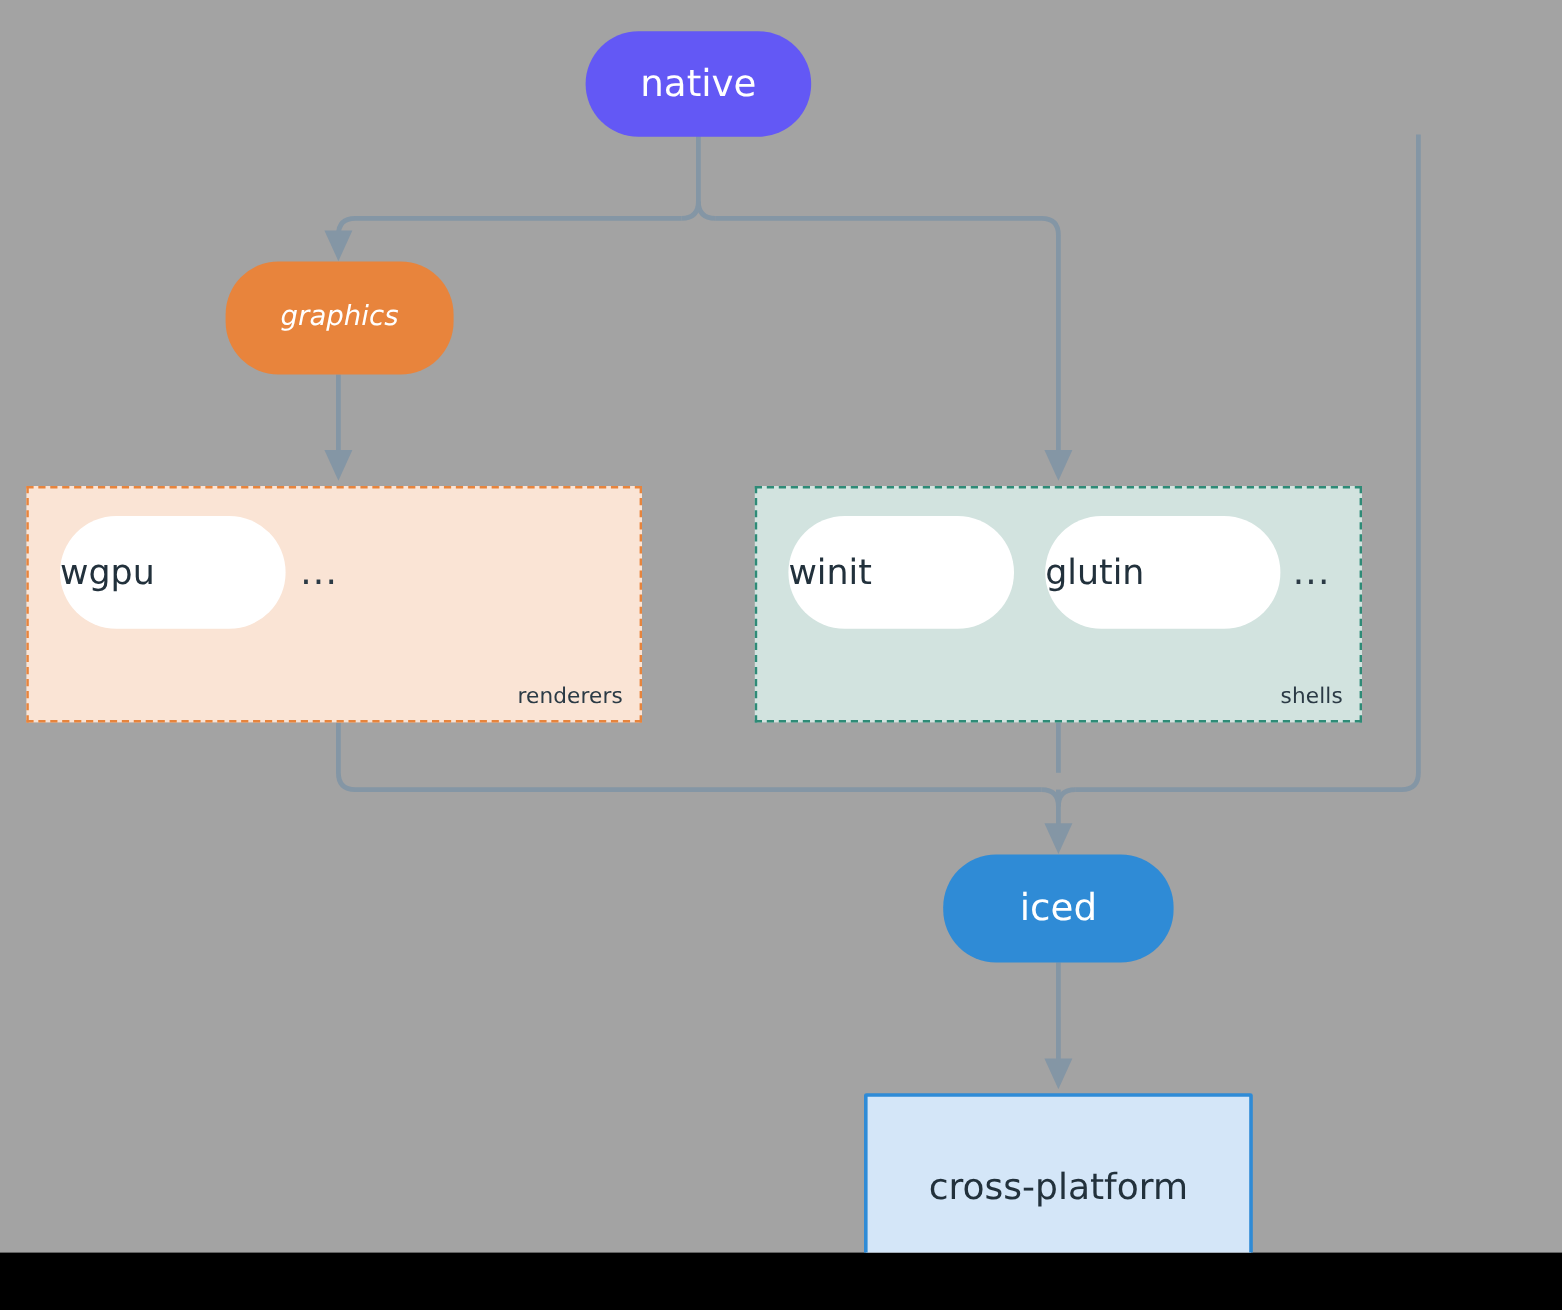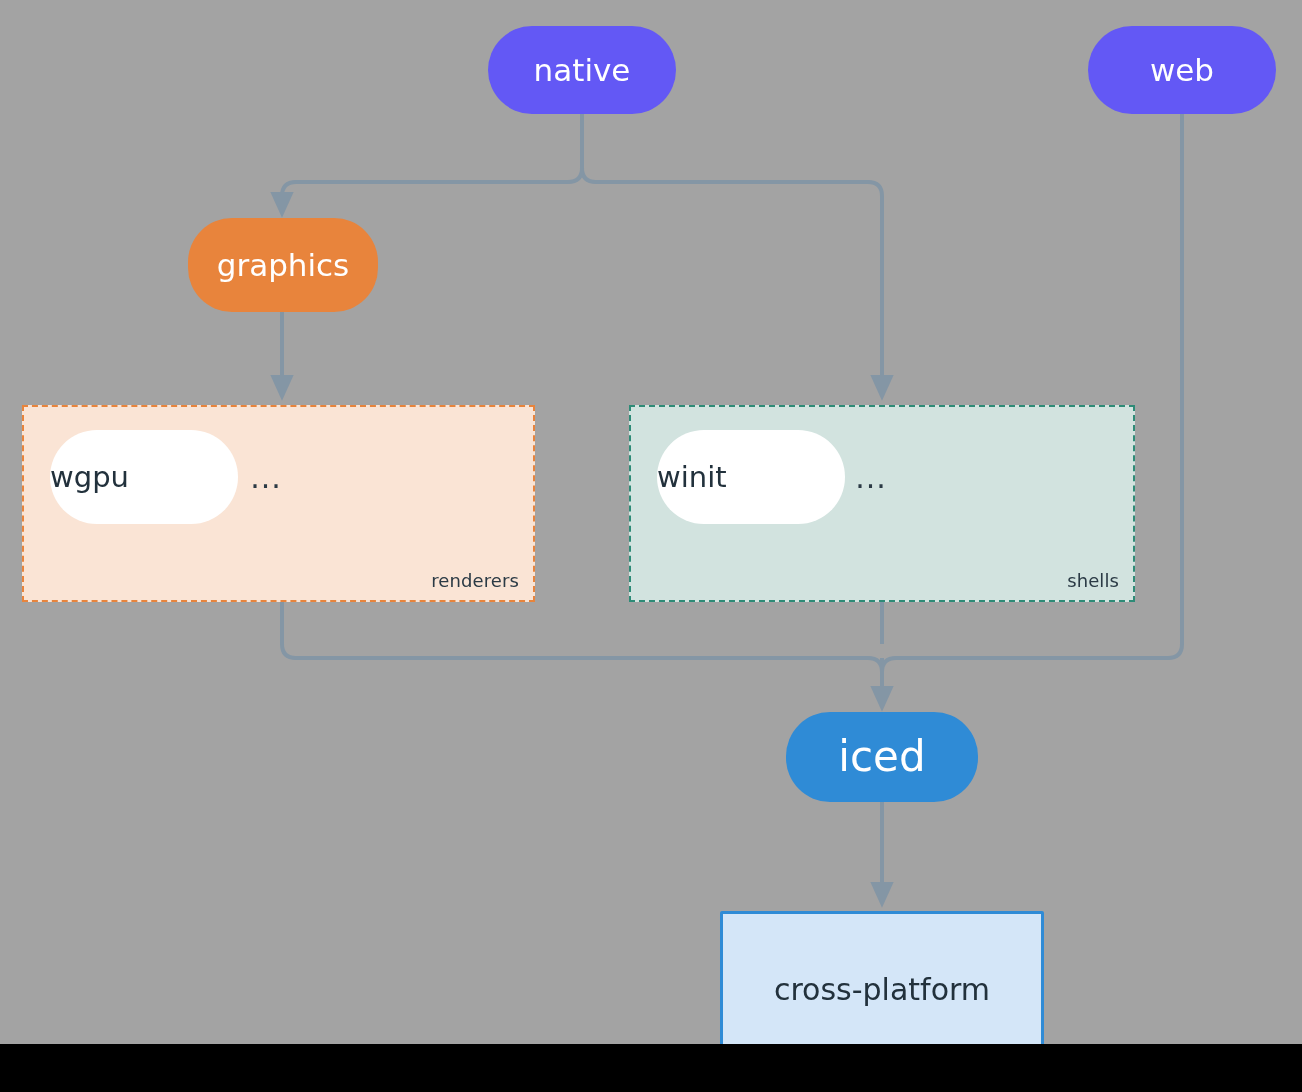--- a/index.html
+++ b/index.html
@@ -39,27 +39,28 @@
   .pill-purple {
     background: #6358f5;
     color: #ffffff;
     border-radius: 44px;
     font-size: 31px;
   }
   .pill-orange {
     background: #e8843c;
     color: #ffffff;
     border-radius: 44px;
-    font-size: 31px;
+    font-size: 23px;
+    font-style: italic;
   }
   .pill-blue {
     background: #2f8bd6;
     color: #ffffff;
     border-radius: 44px;
-    font-size: 42px;
+    font-size: 31px;
   }
 
   
   .group {
     position: absolute;
     box-sizing: border-box;
   }
   .group-renderers {
     background: #fae4d5;
     border: 2px dashed #e8843c;
@@ -150,43 +151,43 @@
     <path d="M 896 658 Q 882 658 882 672" fill="none" stroke="#8496a5" stroke-width="4"></path>
     <path d="M 882 658 L 882 707" fill="none" stroke="#8496a5" stroke-width="4" marker-end="url(#arrow)"></path>
 
     <path d="M 882 802 L 882 903" fill="none" stroke="#8496a5" stroke-width="4" marker-end="url(#arrow)"></path>
   </svg>
 
   <div class="node pill-purple" style="left:488px; top:26px; width:188px; height:88px;">
     <span>native</span>
   </div>
 
-  <div class="node pill-purple" style="left:1088px; top:26px; width:188px; height:88px;">
-    <span>web</span>
-  </div>
 
   <div class="node pill-orange" style="left:188px; top:218px; width:190px; height:94px;">
     <span>graphics</span>
   </div>
 
   <div class="group group-renderers" style="left:22px; top:405px; width:513px; height:197px;">
     <div class="group-items" style="left:26px; top:23px;">
       <div class="chip" style="width:188px;">
         <span>wgpu</span>
       </div>
       <div class="ellipsis" style="width:56px;">...</div>
     </div>
     <div class="group-label">renderers</div>
   </div>
 
   <div class="group group-shells" style="left:629px; top:405px; width:506px; height:197px;">
     <div class="group-items" style="left:26px; top:23px;">
       <div class="chip" style="width:188px;">
         <span>winit</span>
       </div>
+      <div class="chip" style="width:196px; margin-left:26px;">
+        <span>glutin</span>
+      </div>
       <div class="ellipsis" style="width:52px;">...</div>
     </div>
     <div class="group-label">shells</div>
   </div>
 
   <div class="node pill-blue" style="left:786px; top:712px; width:192px; height:90px;">
     <span>iced</span>
   </div>
 
   <div class="node rect-app" style="left:720px; top:911px; width:324px; height:157px;">

